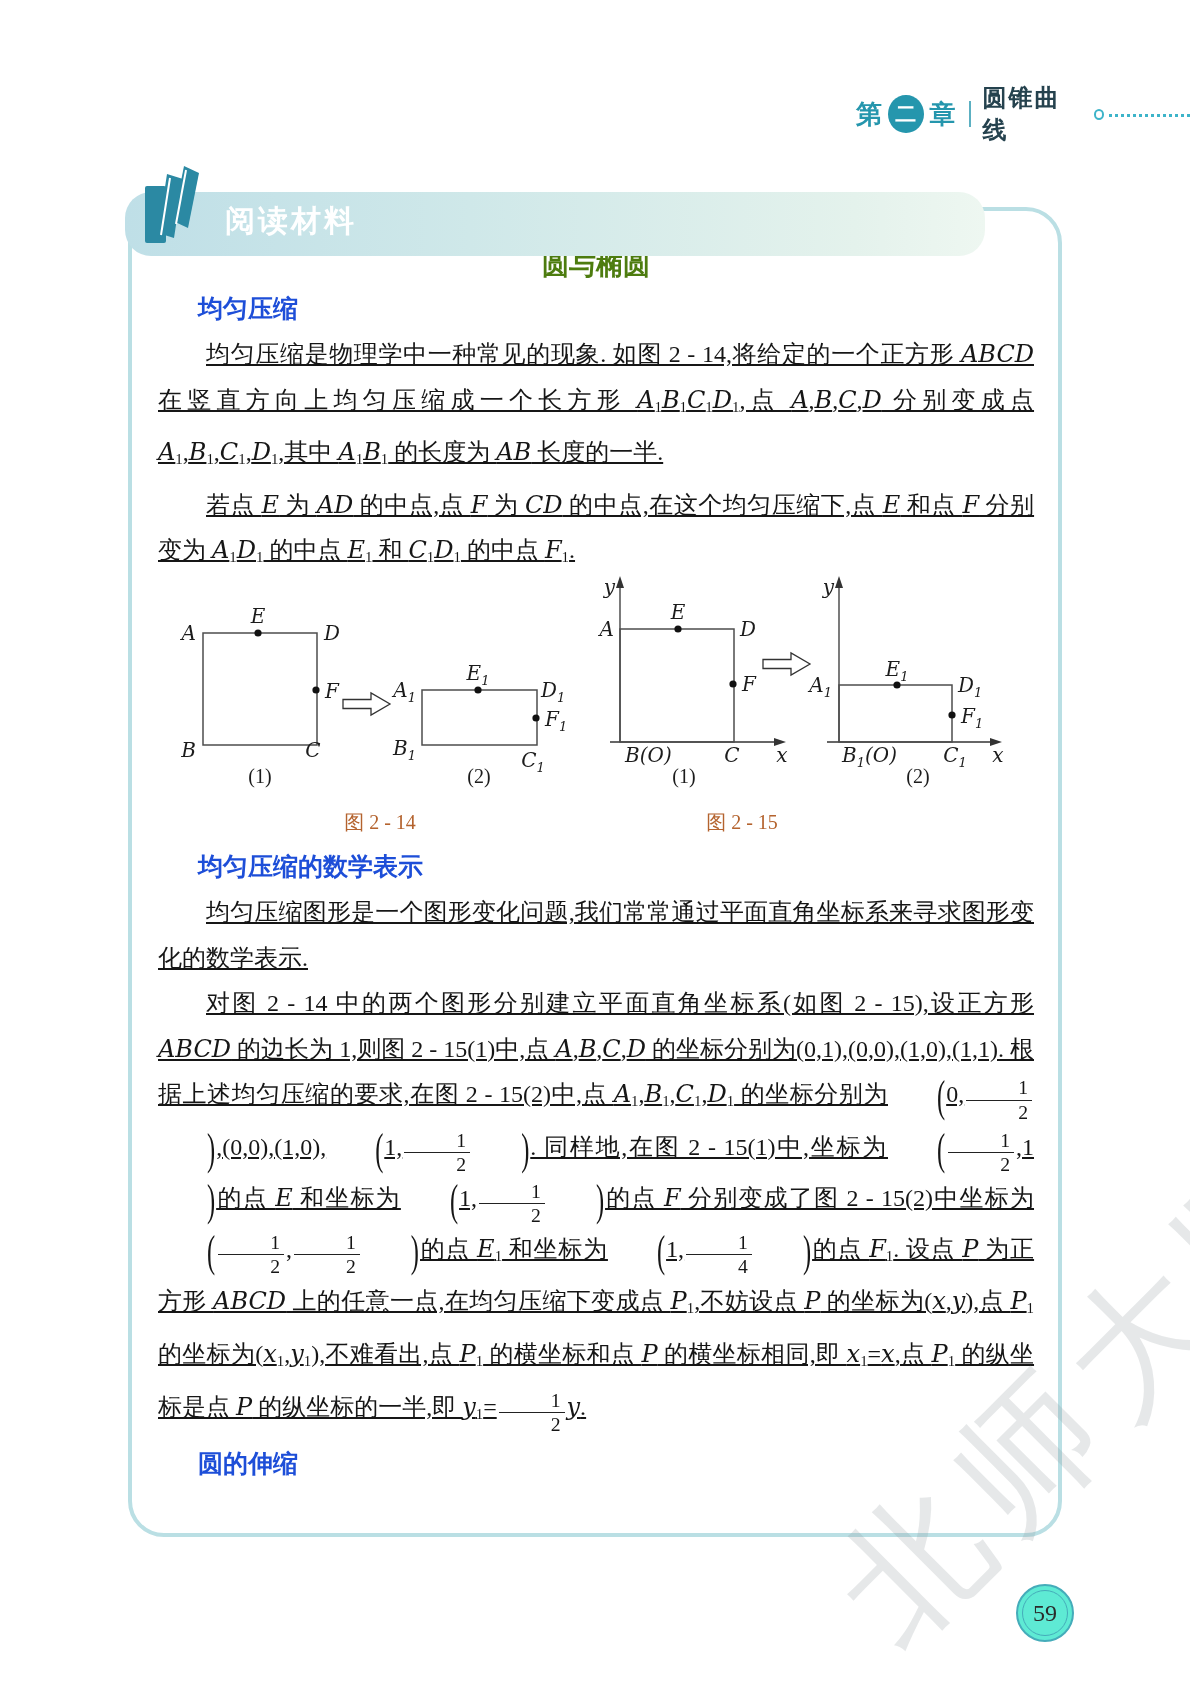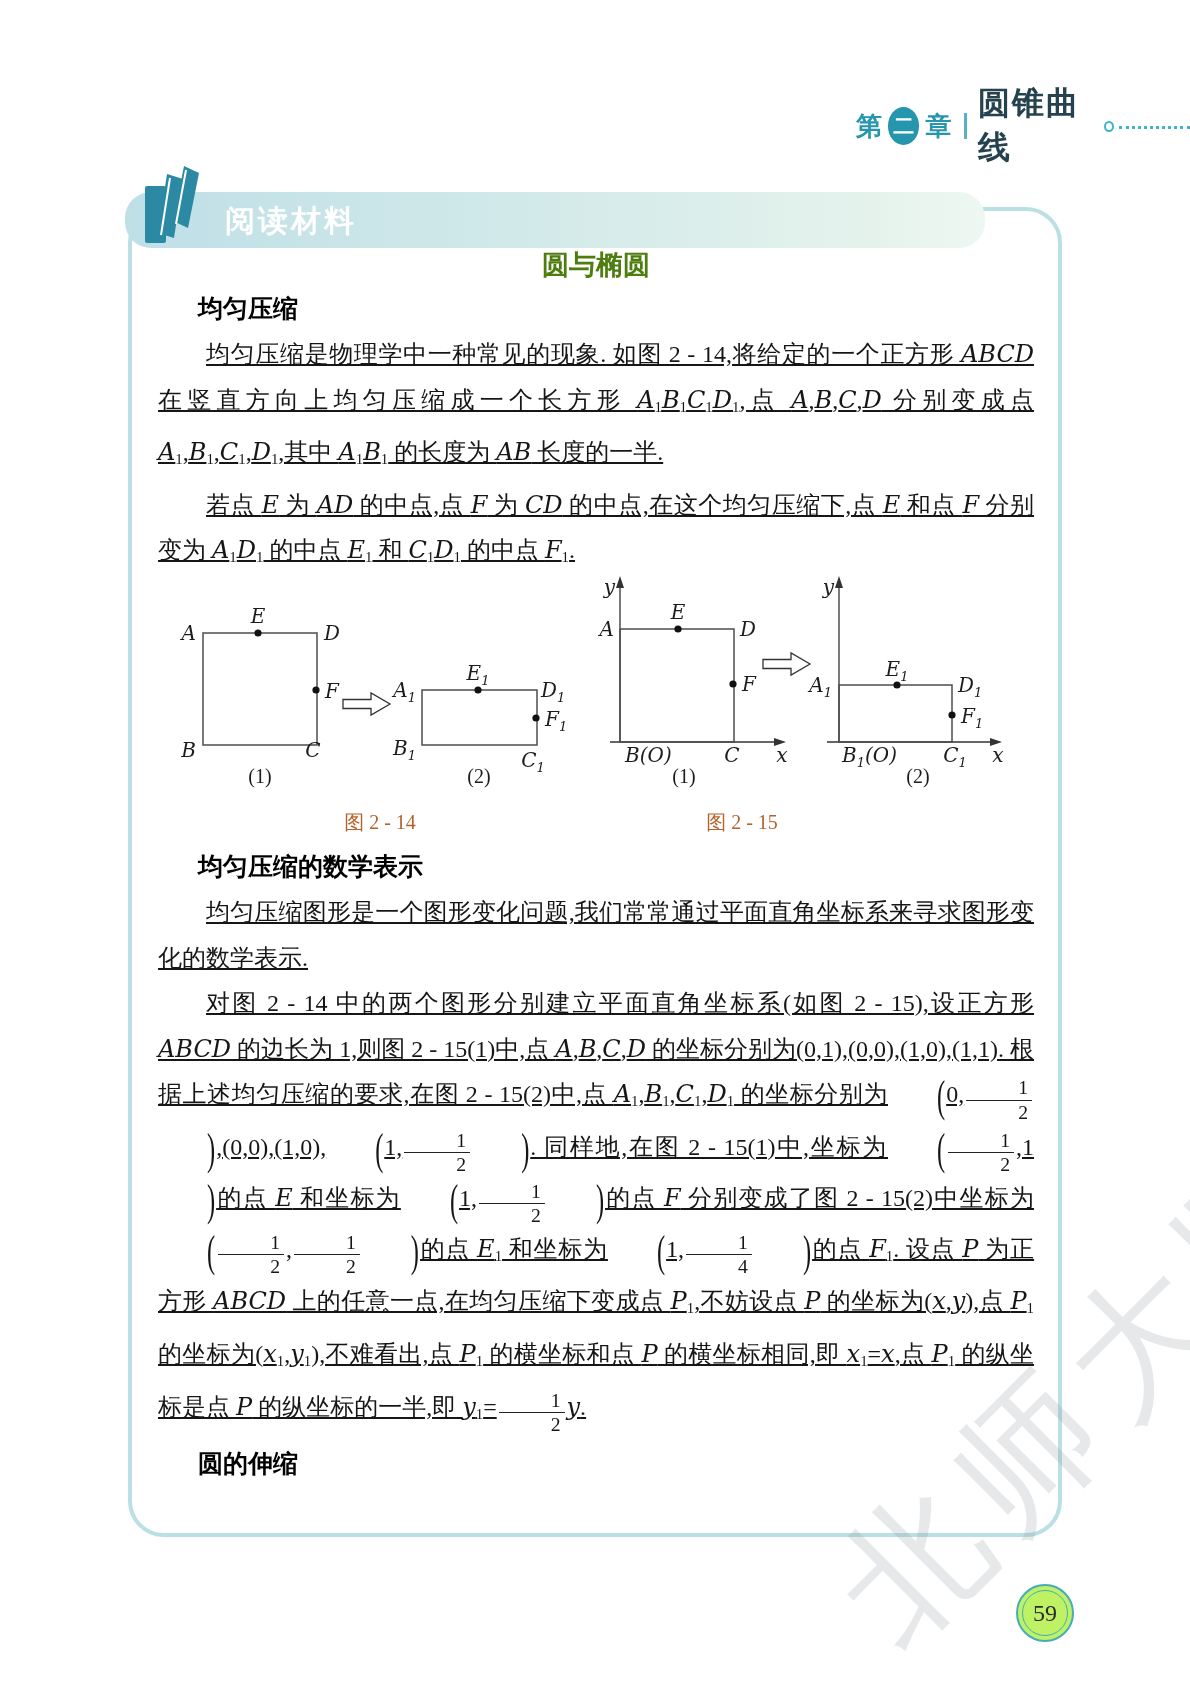--- a/index.html
+++ b/index.html
@@ -6,43 +6,43 @@
   .page{position:relative;width:1190px;height:1684px;background:#ffffff;overflow:hidden;
         font-family:"Liberation Serif","DejaVu Serif",serif;color:#161616;}
 
   
   .chapter-header{position:absolute;top:82px;left:856px;right:0;display:flex;align-items:center;z-index:4;}
   .ch-txt{font-family:"Liberation Sans",sans-serif;font-weight:bold;font-size:26px;color:#2596ad;}
   .ch-badge{width:38px;height:38px;border-radius:50%;background:#2596ad;color:#fff;
             display:flex;align-items:center;justify-content:center;font-family:"Liberation Sans",sans-serif;
             font-weight:bold;font-size:21px;margin:0 6px;}
   .ch-div{width:3px;height:26px;background:#2596ad;opacity:.75;margin:0 11px 0 13px;}
-  .ch-title{font-family:"Liberation Sans",sans-serif;font-weight:bold;font-size:32px;color:#25424e;letter-spacing:2px;}
+  .ch-title{font-family:"Liberation Sans",sans-serif;font-weight:bold;font-size:24px;color:#25424e;letter-spacing:2px;}
   .ch-ring{width:7px;height:7px;border:2px solid #3db4c9;border-radius:50%;margin-left:14px;}
   .ch-dots{width:86px;height:0;border-top:3px dotted #3db4c9;margin-left:5px;margin-top:2px;}
 
   
-  .banner{position:absolute;left:125px;top:192px;width:860px;height:56px;border-radius:26px;z-index:3;
+  .banner{position:absolute;left:125px;top:192px;width:860px;height:64px;border-radius:26px;z-index:3;
           background:linear-gradient(90deg,#bfdfe7 0%,#cfe8e9 40%,#e4f2ec 85%,#eef7f1 100%);}
   .banner-label{position:absolute;left:100px;top:9px;font-family:"Liberation Sans",sans-serif;
           font-weight:bold;font-size:30px;color:#ffffff;letter-spacing:3px;}
   .books-icon{position:absolute;left:140px;top:162px;z-index:4;}
 
   
   .content-box{position:absolute;left:128px;top:207px;width:926px;height:1322px;
                border:4px solid #badfe4;border-radius:36px;background:transparent;z-index:1;}
 
   
   .textblock{position:absolute;left:158px;width:876px;z-index:2;font-size:24px;line-height:45.5px;text-align:justify;}
   .block-a{top:248px;}
   .block-b{top:846px;}
   .doc-title{font-family:"Liberation Sans",sans-serif;font-weight:bold;font-size:27px;line-height:34px;
              color:#4d7c0f;text-align:center;margin:0 0 10px 0;text-indent:0;}
   .sec-h{font-family:"Liberation Sans",sans-serif;font-weight:bold;font-size:25px;line-height:32px;
-         color:#000000;margin:10px 0 8px 40px;text-align:left;text-indent:0;}
+         color:#1d4ed8;margin:10px 0 8px 40px;text-align:left;text-indent:0;}
   .para{margin:0;text-indent:2em;text-decoration:underline;}
   .mi{font-family:"DejaVu Serif","Liberation Serif",serif;font-style:italic;}
   .textblock sub{font-size:0.62em;vertical-align:-0.28em;}
   .textblock sup{font-size:0.62em;vertical-align:0.45em;}
   .frac{display:inline-block;vertical-align:-0.85em;text-align:center;line-height:1.08;font-size:0.82em;margin:0 2px;font-style:normal;}
   .fn{display:block;border-bottom:1.4px solid #222;padding:0 4px 1px;}
   .fd{display:block;padding-top:1px;}
   .bigp{display:inline-block;transform:scaleY(1.85);font-size:1.02em;vertical-align:-0.1em;padding:0 1px;}
 
   
@@ -55,21 +55,21 @@
   .fs{font-size:13px;}
   .fr{font-family:"Liberation Serif",serif;font-style:normal;font-size:20px;fill:#1c1c1c;}
   .fcap{font-family:"Liberation Serif",serif;font-style:normal;font-size:20px;fill:#b4632e;}
   .blockarrow{fill:#fff;stroke:#333;stroke-width:1.3;}
 
   
   .watermark{position:absolute;left:770px;top:1320px;width:640px;height:142px;z-index:9;
              font-size:142px;line-height:142px;letter-spacing:18px;white-space:nowrap;
              color:rgba(140,150,155,0.22);transform:rotate(-45deg);font-family:"Liberation Serif",serif;}
   .pageno-outer{position:absolute;left:1016px;top:1584px;width:54px;height:54px;border:2px solid #45acba;
-                border-radius:50%;display:flex;align-items:center;justify-content:center;z-index:5;background:#bef264;}
+                border-radius:50%;display:flex;align-items:center;justify-content:center;z-index:5;background:#5eead4;}
   .pageno-inner{width:44px;height:44px;border:1.5px solid #45acba;border-radius:50%;
                 display:flex;align-items:center;justify-content:center;}
   .pageno-num{font-family:"Liberation Serif",serif;font-size:24px;color:#2b2b2b;}
 </style>
 </head>
 <body>
 
 <div class="page">
 
   <div class="chapter-header">

